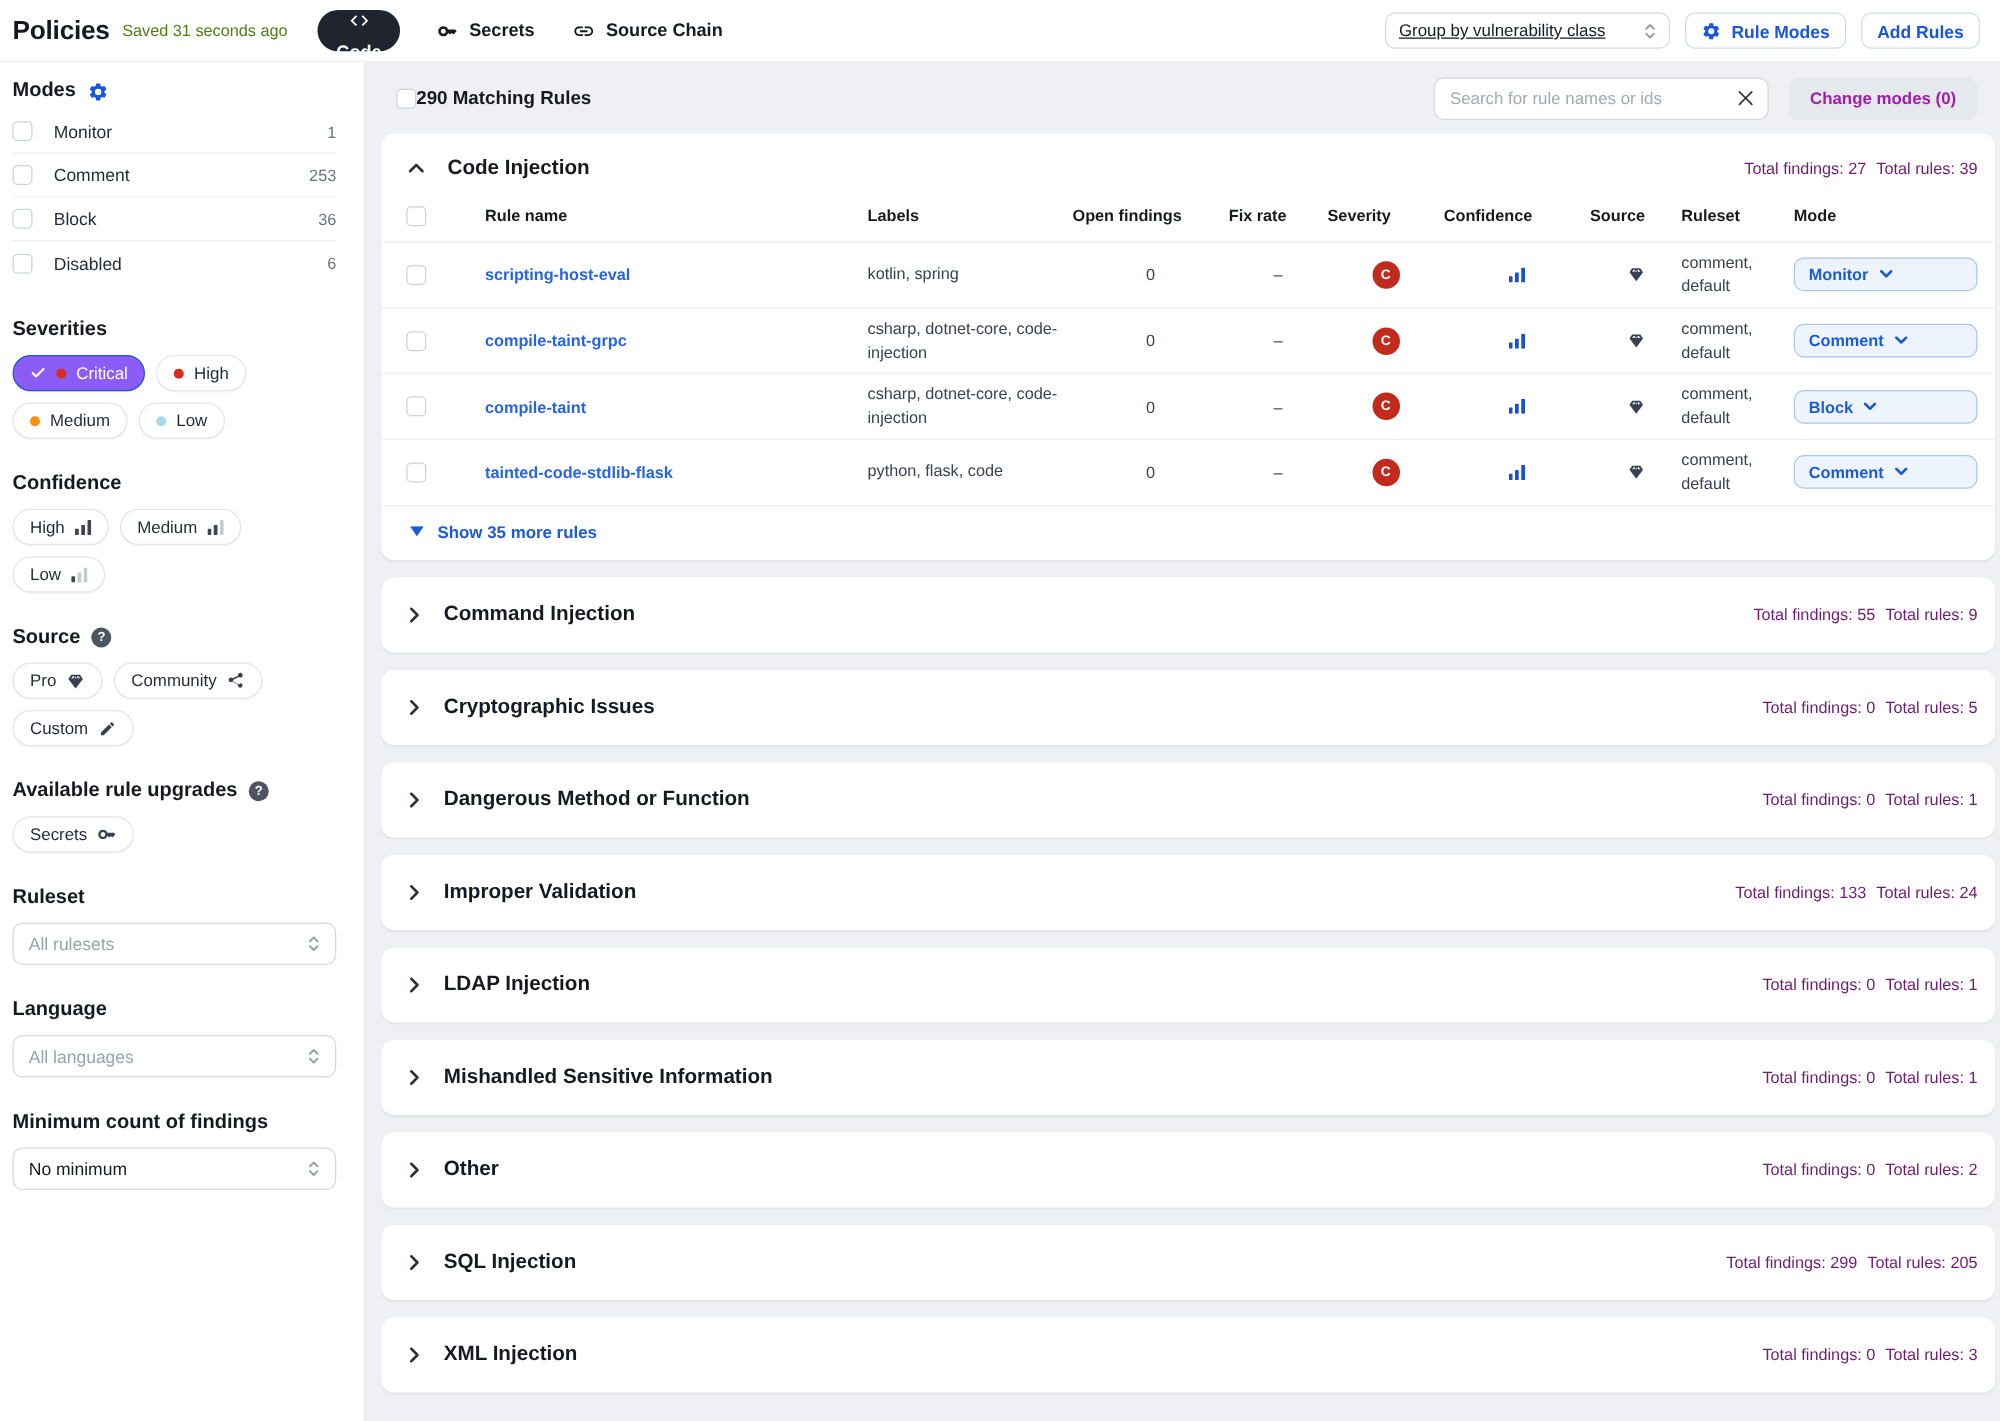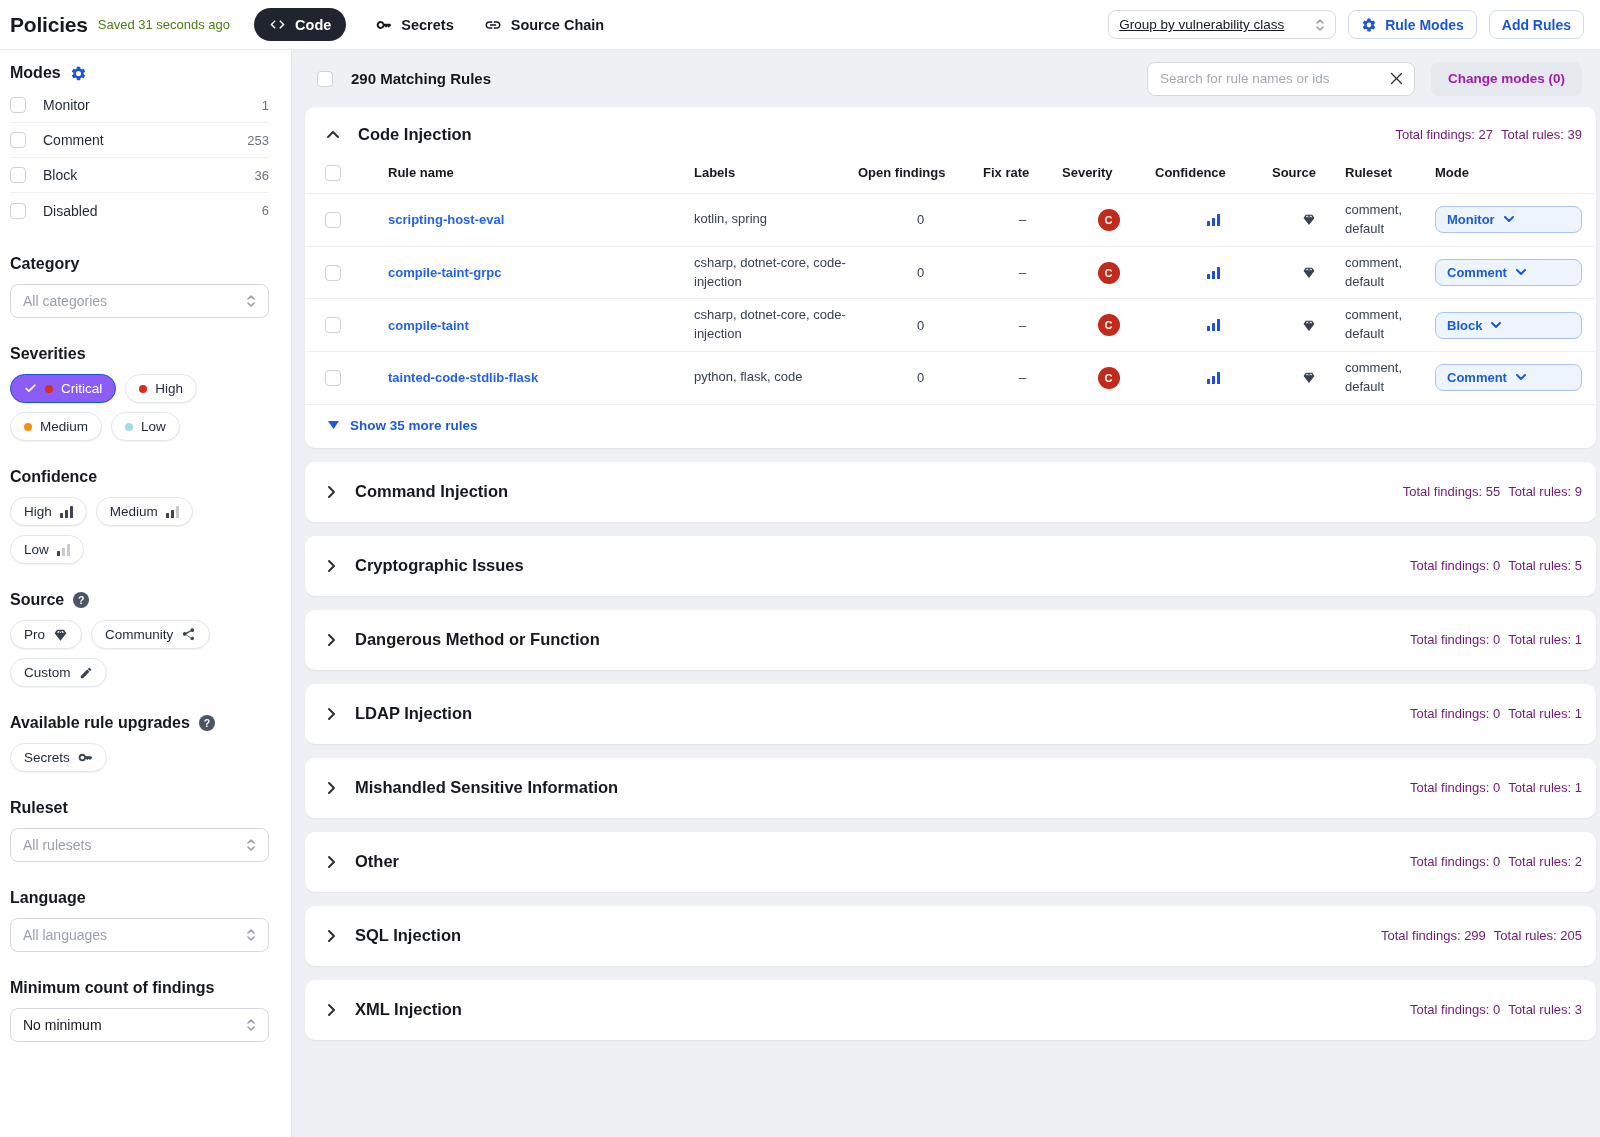--- a/index.html
+++ b/index.html
@@ -11,21 +11,21 @@
   svg { display:block; flex:none; }
 
   
   .topbar { height:50px; background:#fff; border-bottom:1px solid #e7e9ec;
             display:flex; align-items:center; padding:0 16px 0 10px; }
   .page-title { font-size:21px; font-weight:800; letter-spacing:-.2px; }
   .saved { font-size:13px; color:#4d7c0f; margin-left:10px; }
   .tabs { display:flex; align-items:center; gap:30px; margin-left:24px; }
   .tab { display:flex; align-items:center; gap:9px; font-size:14.5px; font-weight:600;
          color:#16191f; cursor:pointer; }
-  .tab.active { background:#20242e; color:#fff; border-radius:17px; height:33px; padding:0 15px; }
+  .tab.active { background:#20242e; color:#fff; border-radius:17px; height:33px; padding:0 15px;flex-direction:column; }
   .top-right { margin-left:auto; display:flex; align-items:center; gap:12px; }
   .group-select { height:29px; width:228px; border:1px solid #d7dadf; border-radius:8px;
                   background:#fff; display:flex; align-items:center; justify-content:space-between;
                   padding:0 10px; font-size:13.5px; color:#16191f; cursor:pointer;text-decoration:underline; }
   .top-btn { height:29px; border:1px solid #d2dcea; border-radius:8px; background:#fff;
              color:#1a56db; font-weight:700; font-size:14px; display:flex; align-items:center;
              gap:8px; padding:0 12px; cursor:pointer; font-family:inherit; }
 
   
   .layout { display:flex; height:1087px; }
@@ -59,21 +59,21 @@
   .help { width:16px; height:16px; border-radius:50%; background:#4b5563; color:#fff;
           font-size:10.5px; font-weight:700; display:inline-flex; align-items:center;
           justify-content:center; cursor:pointer; }
   .bars rect { fill:#3f4651; }
   .bars-medium rect:nth-child(3) { fill:#c6cad0; }
   .bars-low rect:nth-child(2), .bars-low rect:nth-child(3) { fill:#c6cad0; }
   .bars-blue rect { fill:#1d4ed8; }
 
   
   .main-header { height:57px; display:flex; align-items:center; padding:0 14px 0 12px; }
-  .main-header .title { font-size:15px; font-weight:700; margin-left:18px; }
+  .main-header .title { font-size:15px; font-weight:700; }
   .search-box { margin-left:auto; position:relative; }
   .search-box input { height:34px; width:268px; border:1px solid #d5d9de; border-radius:8px;
                       padding:0 36px 0 12px; font-size:13.5px; font-family:inherit; color:#16191f;
                       outline:none; }
   .search-box input::placeholder { color:#a3a9b3; }
   .search-clear { position:absolute; right:10px; top:8px; cursor:pointer; }
   .change-modes { height:34px; margin-left:16px; padding:0 17px; background:#e5e8ec;
                   border:none; border-radius:8px; color:#a21caf; font-weight:700;
                   font-size:13.5px; font-family:inherit; }
 
@@ -191,32 +191,20 @@
       <span>Block</span>
       <span class="count">36</span>
     </div>
     <div class="mode-row">
       <span class="checkbox"></span>
       <span>Disabled</span>
       <span class="count">6</span>
     </div>
   </div>
 
-  <div class="side-section">
-    <div class="side-title">Category</div>
-    <div class="select">
-      <span>All categories</span>
-      <span>
-        <svg width="10" height="16" viewBox="0 0 10 16" fill="none" stroke="#9aa1ab" stroke-width="1.6" stroke-linecap="round" stroke-linejoin="round">
-              <polyline points="2,6 5,3 8,6"></polyline>
-              <polyline points="2,10 5,13 8,10"></polyline>
-            </svg>
-      </span>
-    </div>
-  </div>
 
   <div class="side-section">
     <div class="side-title">Severities</div>
     <div class="chips">
       <span class="chip selected">
         <span>
           <svg width="13" height="13" viewBox="0 0 24 24" fill="none" stroke="#fff" stroke-width="3.2" stroke-linecap="round" stroke-linejoin="round">
                 <polyline points="20 6 9 17 4 12"></polyline>
               </svg>
         </span>
@@ -570,20 +558,32 @@
             <polyline points="3,2 8,7 3,12"></polyline>
           </svg>
     </span>
     <span class="sec-title">Dangerous Method or Function</span>
     <div class="totals">
       <span>Total findings: 0</span>
       <span>Total rules: 1</span>
     </div>
   </div>
 
+  <div class="card collapsed-card">
+    <span>
+      <svg width="11" height="14" viewBox="0 0 11 14" fill="none" stroke="#2b3039" stroke-width="2" stroke-linecap="round" stroke-linejoin="round">
+            <polyline points="3,2 8,7 3,12"></polyline>
+          </svg>
+    </span>
+    <span class="sec-title">Improper Validation</span>
+    <div class="totals">
+      <span>Total findings: 133</span>
+      <span>Total rules: 24</span>
+    </div>
+  </div>
 
   <div class="card collapsed-card">
     <span>
       <svg width="11" height="14" viewBox="0 0 11 14" fill="none" stroke="#2b3039" stroke-width="2" stroke-linecap="round" stroke-linejoin="round">
             <polyline points="3,2 8,7 3,12"></polyline>
           </svg>
     </span>
     <span class="sec-title">LDAP Injection</span>
     <div class="totals">
       <span>Total findings: 0</span>

